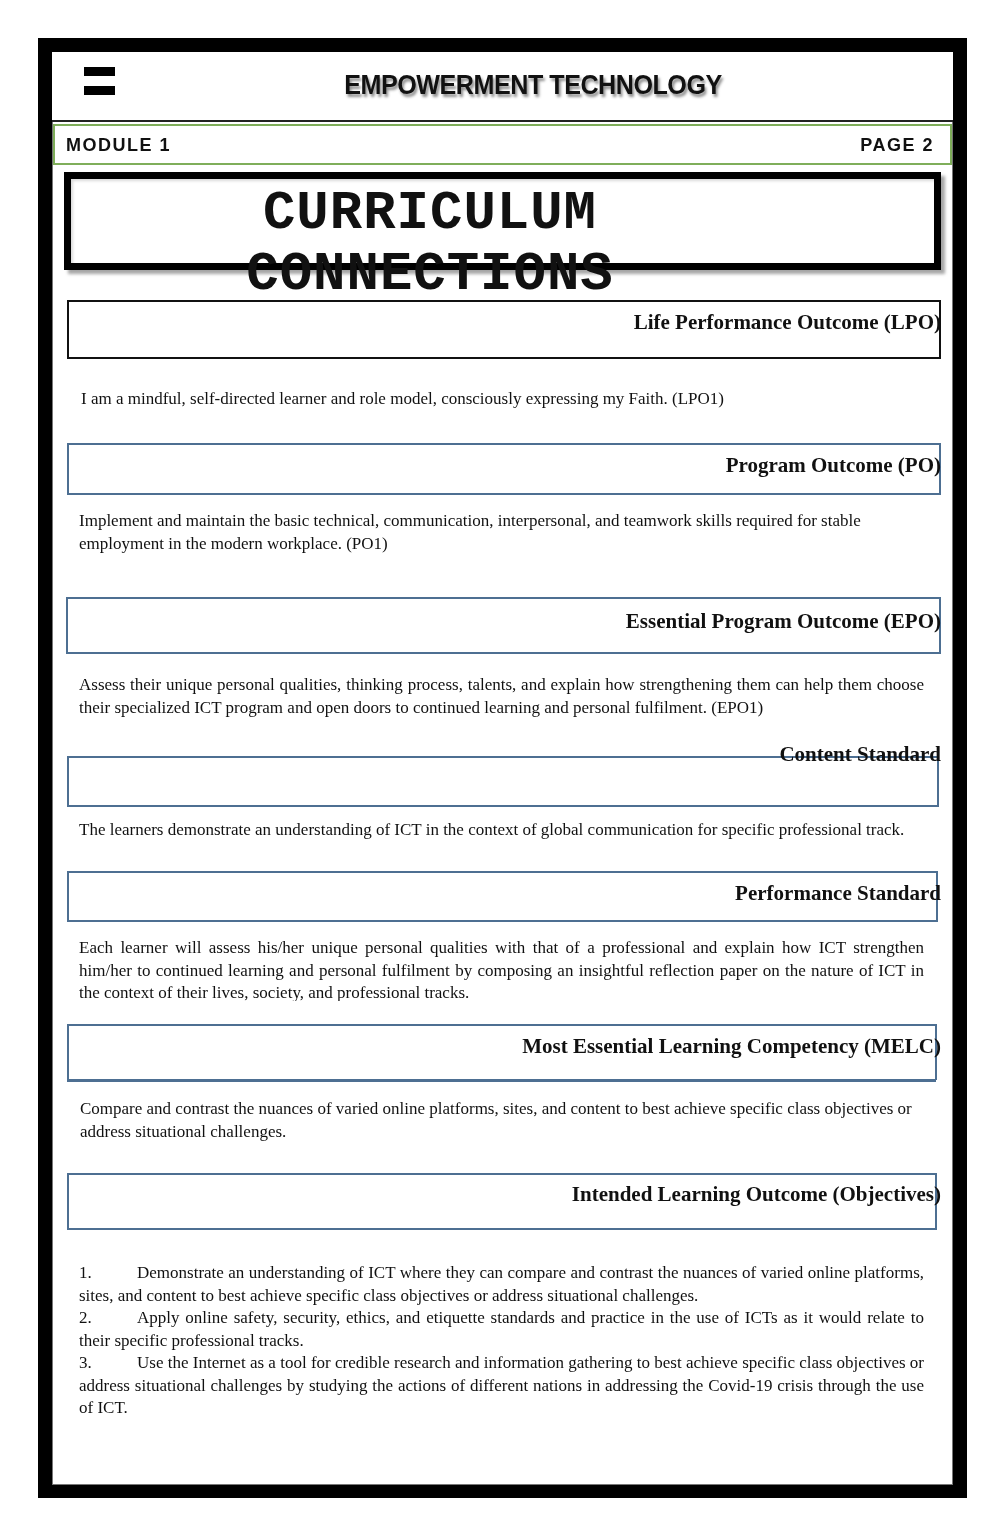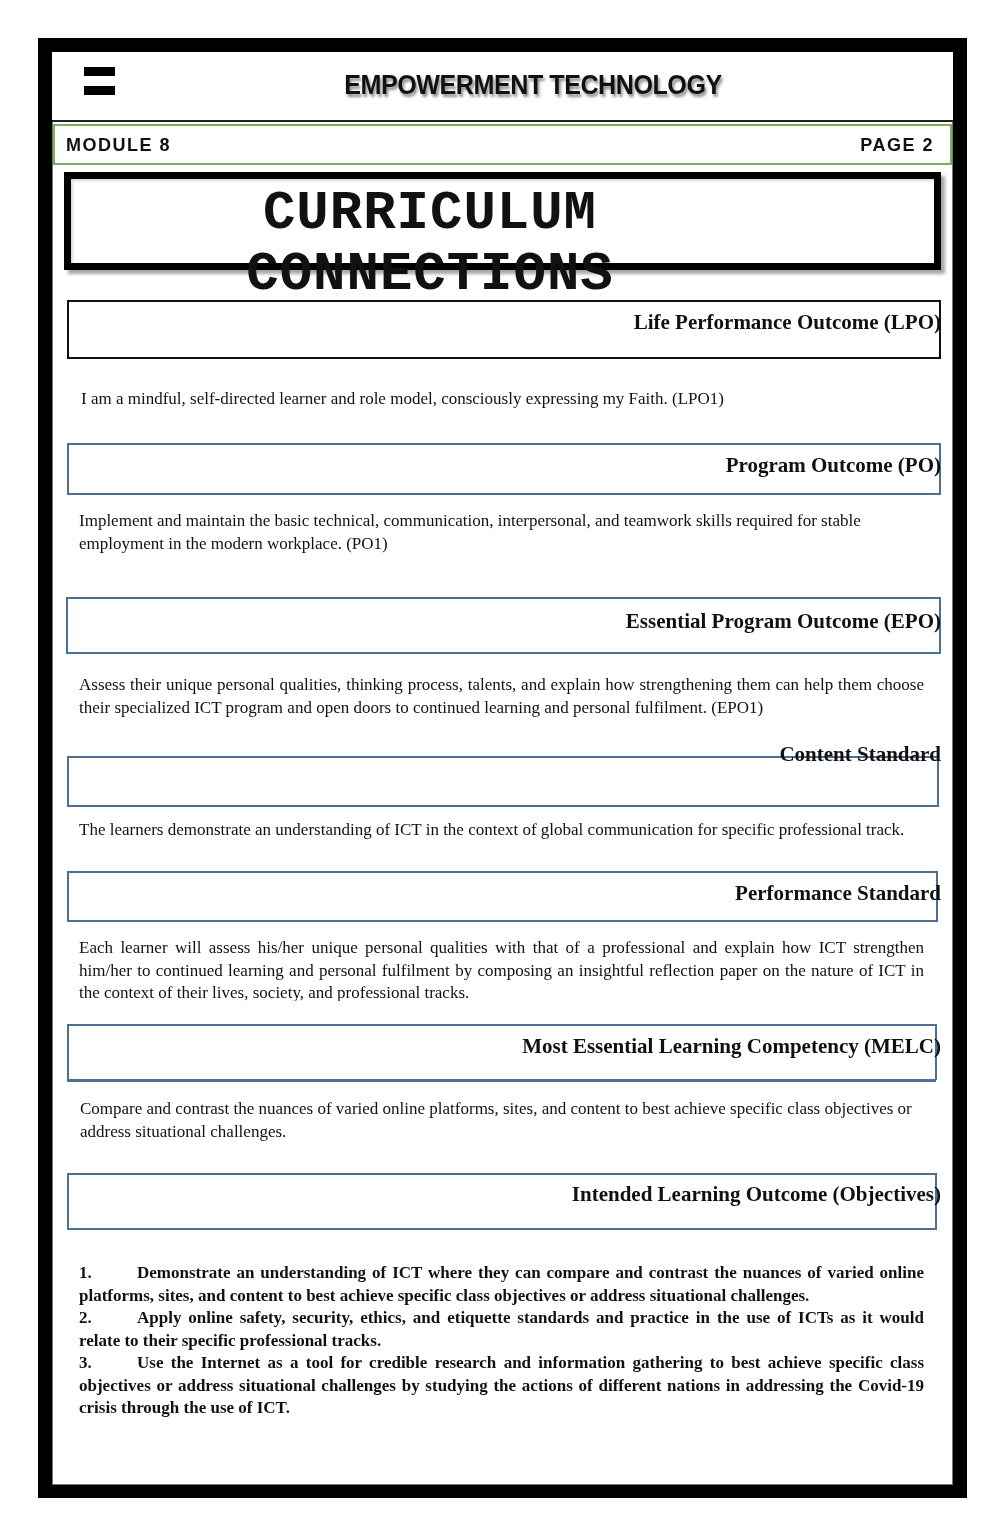--- a/index.html
+++ b/index.html
@@ -18,40 +18,40 @@
   .title-box { position: absolute; left: 64px; top: 172px; width: 877px; height: 98px; border: 7px solid #000; box-sizing: border-box; background: #fff; box-shadow: 4px 4px 3px rgba(0,0,0,0.35), inset 2px 2px 3px rgba(0,0,0,0.15); }
   .title-text { position: absolute; left: 64px; width: 732px; top: 183px; text-align: center; font-family: "Liberation Mono", monospace; font-weight: bold; font-size: 54px; letter-spacing: 1px; color: #111; }
   .sec-box { position: absolute; left: 67px; width: 874px; box-sizing: border-box; background: #fff; }
   .sec-box.black { border: 2px solid #111; }
   .sec-box.blue { border: 2px solid #4d6f92; }
   .sec-title { position: absolute; left: 67px; width: 874px; text-align: right; font-family: "Liberation Serif", serif; font-weight: bold; font-size: 21px; color: #111; }
   .para { position: absolute; left: 79px; width: 845px; font-family: "Liberation Serif", serif; font-size: 17px; line-height: 22.5px; color: #111; }
   .para.justify { text-align: justify; text-align-last: left; }
   .para p { margin: 0; font-family: Liberation Serif, serif; }
   .obj { position: absolute; left: 79px; width: 845px; font-family: "Liberation Serif", serif; font-size: 17px; line-height: 22.5px; color: #111; text-align: justify; }
-  .obj .item { margin: 0; font-weight: bold; }
+  .obj .item { margin: 0; }
   .obj .num { display: inline-block; width: 58px; }
   .melc-box { position: absolute; left: 67px; top: 1024px; width: 870px; height: 56px; border-top: 2px solid #4d6f92; border-left: 2px solid #4d6f92; border-right: 2px solid #4d6f92; box-sizing: border-box; }
   .melc-bottom { position: absolute; left: 67px; top: 1079px; width: 869px; height: 3px; background: #4d6f92; }
 </style>
 </head>
 <body>
 
 <div class="outer-frame"></div>
 <div class="inner-page"></div>
 
 <div class="header-box"></div>
 <div class="menu-icon">
     <span class="a"></span>
     <span class="b"></span>
   </div>
 <div class="header-title">EMPOWERMENT TECHNOLOGY</div>
 
 <div class="module-bar"></div>
-<div class="module-label">MODULE 8</div>
+<div class="module-label">MODULE 1</div>
 <div class="page-label">PAGE 2</div>
 
 <div class="title-box"></div>
 <div class="title-text">CURRICULUM CONNECTIONS</div>
 
 <div class="sec-box black" style="top:300px;height:59px;"></div>
 <div class="sec-title" style="top:310px;">Life Performance Outcome (LPO)</div>
 <div class="para" style="top:388px;left:81px;">
   <p>I am a mindful, self-directed learner and role model, consciously expressing my Faith. (LPO1)</p>
 </div>

